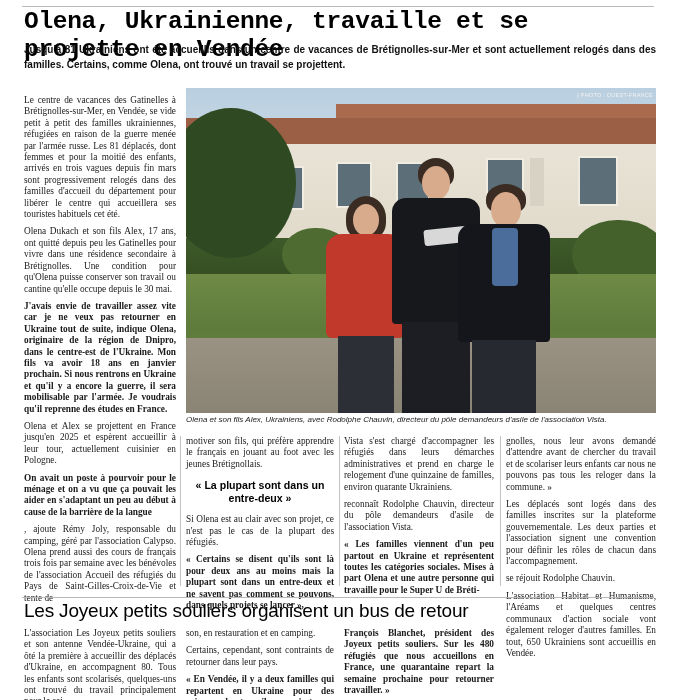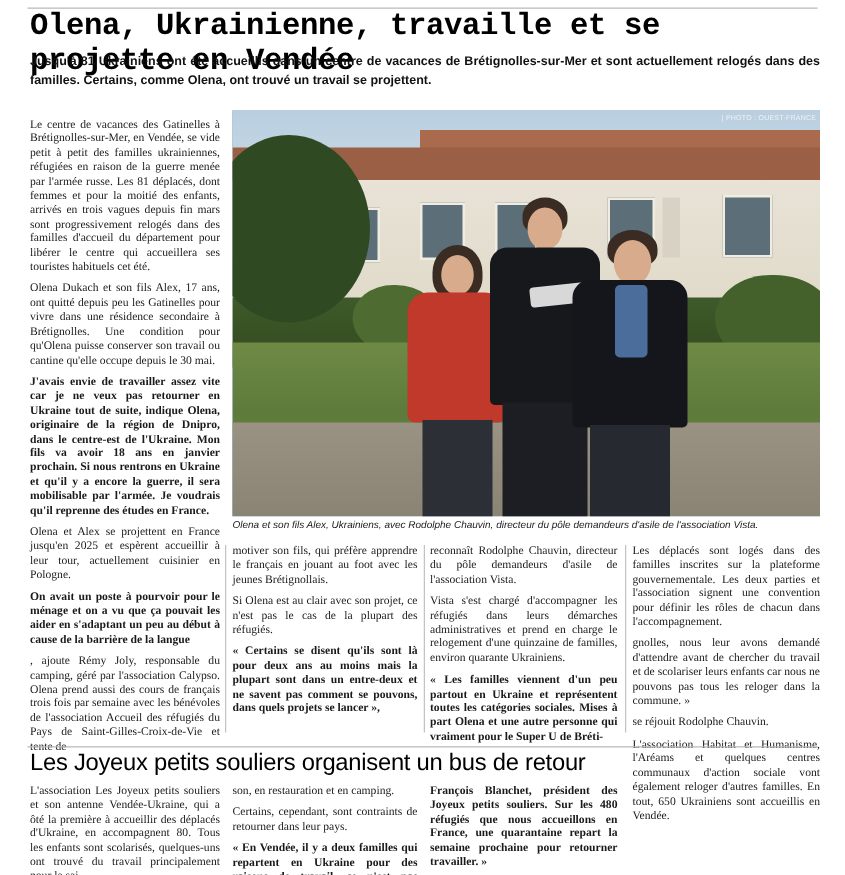--- a/index.html
+++ b/index.html
@@ -334,33 +334,34 @@
     </div>
     <div class="caption">Olena et son fils Alex, Ukrainiens, avec Rodolphe Chauvin, directeur du pôle demandeurs d'asile de l'association Vista.</div>
   </div>
 
   <div class="col-rule" style="left:180px; top:436px; height:150px;"></div>
   <div class="col-rule" style="left:339px; top:436px; height:150px;"></div>
   <div class="col-rule" style="left:500px; top:436px; height:150px;"></div>
 
   <div class="col col2">
     <p>motiver son fils, qui préfère apprendre le français en jouant au foot avec les jeunes Brétignollais.</p>
+    <div class="pullquote">« La plupart sont dans un entre-deux »</div>
     <p>Si Olena est au clair avec son projet, ce n'est pas le cas de la plupart des réfugiés.</p>
     <p class="bold">« Certains se disent qu'ils sont là pour deux ans au moins mais la plupart sont dans un entre-deux et ne savent pas comment se pouvons, dans quels projets se lancer »,</p>
   </div>
 
   <div class="col col3">
+    <p>Vista s'est chargé d'accompagner les réfugiés dans leurs démarches administratives et prend en charge le relogement d'une quinzaine de familles, environ quarante Ukrainiens.</p>
     <p>reconnaît Rodolphe Chauvin, directeur du pôle demandeurs d'asile de l'association Vista.</p>
-    <p>Vista s'est chargé d'accompagner les réfugiés dans leurs démarches administratives et prend en charge le relogement d'une quinzaine de familles, environ quarante Ukrainiens.</p>
-    <p class="bold">« Les familles viennent d'un peu partout en Ukraine et représentent toutes les catégories sociales. Mises à part Olena et une autre personne qui vraiment pour le Super U de Bréti-</p>
+    <p class="bold">« Les familles viennent d'un peu partout en Ukraine et représentent toutes les catégories sociales. Mises à part Olena et une autre personne qui travaille pour le Super U de Bréti-</p>
   </div>
 
   <div class="col col4">
+    <p>gnolles, nous leur avons demandé d'attendre avant de chercher du travail et de scolariser leurs enfants car nous ne pouvons pas tous les reloger dans la commune. »</p>
     <p>Les déplacés sont logés dans des familles inscrites sur la plateforme gouvernementale. Les deux parties et l'association signent une convention pour définir les rôles de chacun dans l'accompagnement.</p>
-    <p>gnolles, nous leur avons demandé d'attendre avant de chercher du travail et de scolariser leurs enfants car nous ne pouvons pas tous les reloger dans la commune. »</p>
     <p>se réjouit Rodolphe Chauvin.</p>
     <p>L'association Habitat et Humanisme, l'Aréams et quelques centres communaux d'action sociale vont également reloger d'autres familles. En tout, 650 Ukrainiens sont accueillis en Vendée.</p>
   </div>
 
   <div class="sep-rule"></div>
   <div class="headline2">Les Joyeux petits souliers organisent un bus de retour</div>
 
   <div class="col b1">
     <p>L'association Les Joyeux petits souliers et son antenne Vendée-Ukraine, qui a ôté la première à accueillir des déplacés d'Ukraine, en accompagnent 80. Tous les enfants sont scolarisés, quelques-uns ont trouvé du travail principalement pour la sai-</p>
   </div>

